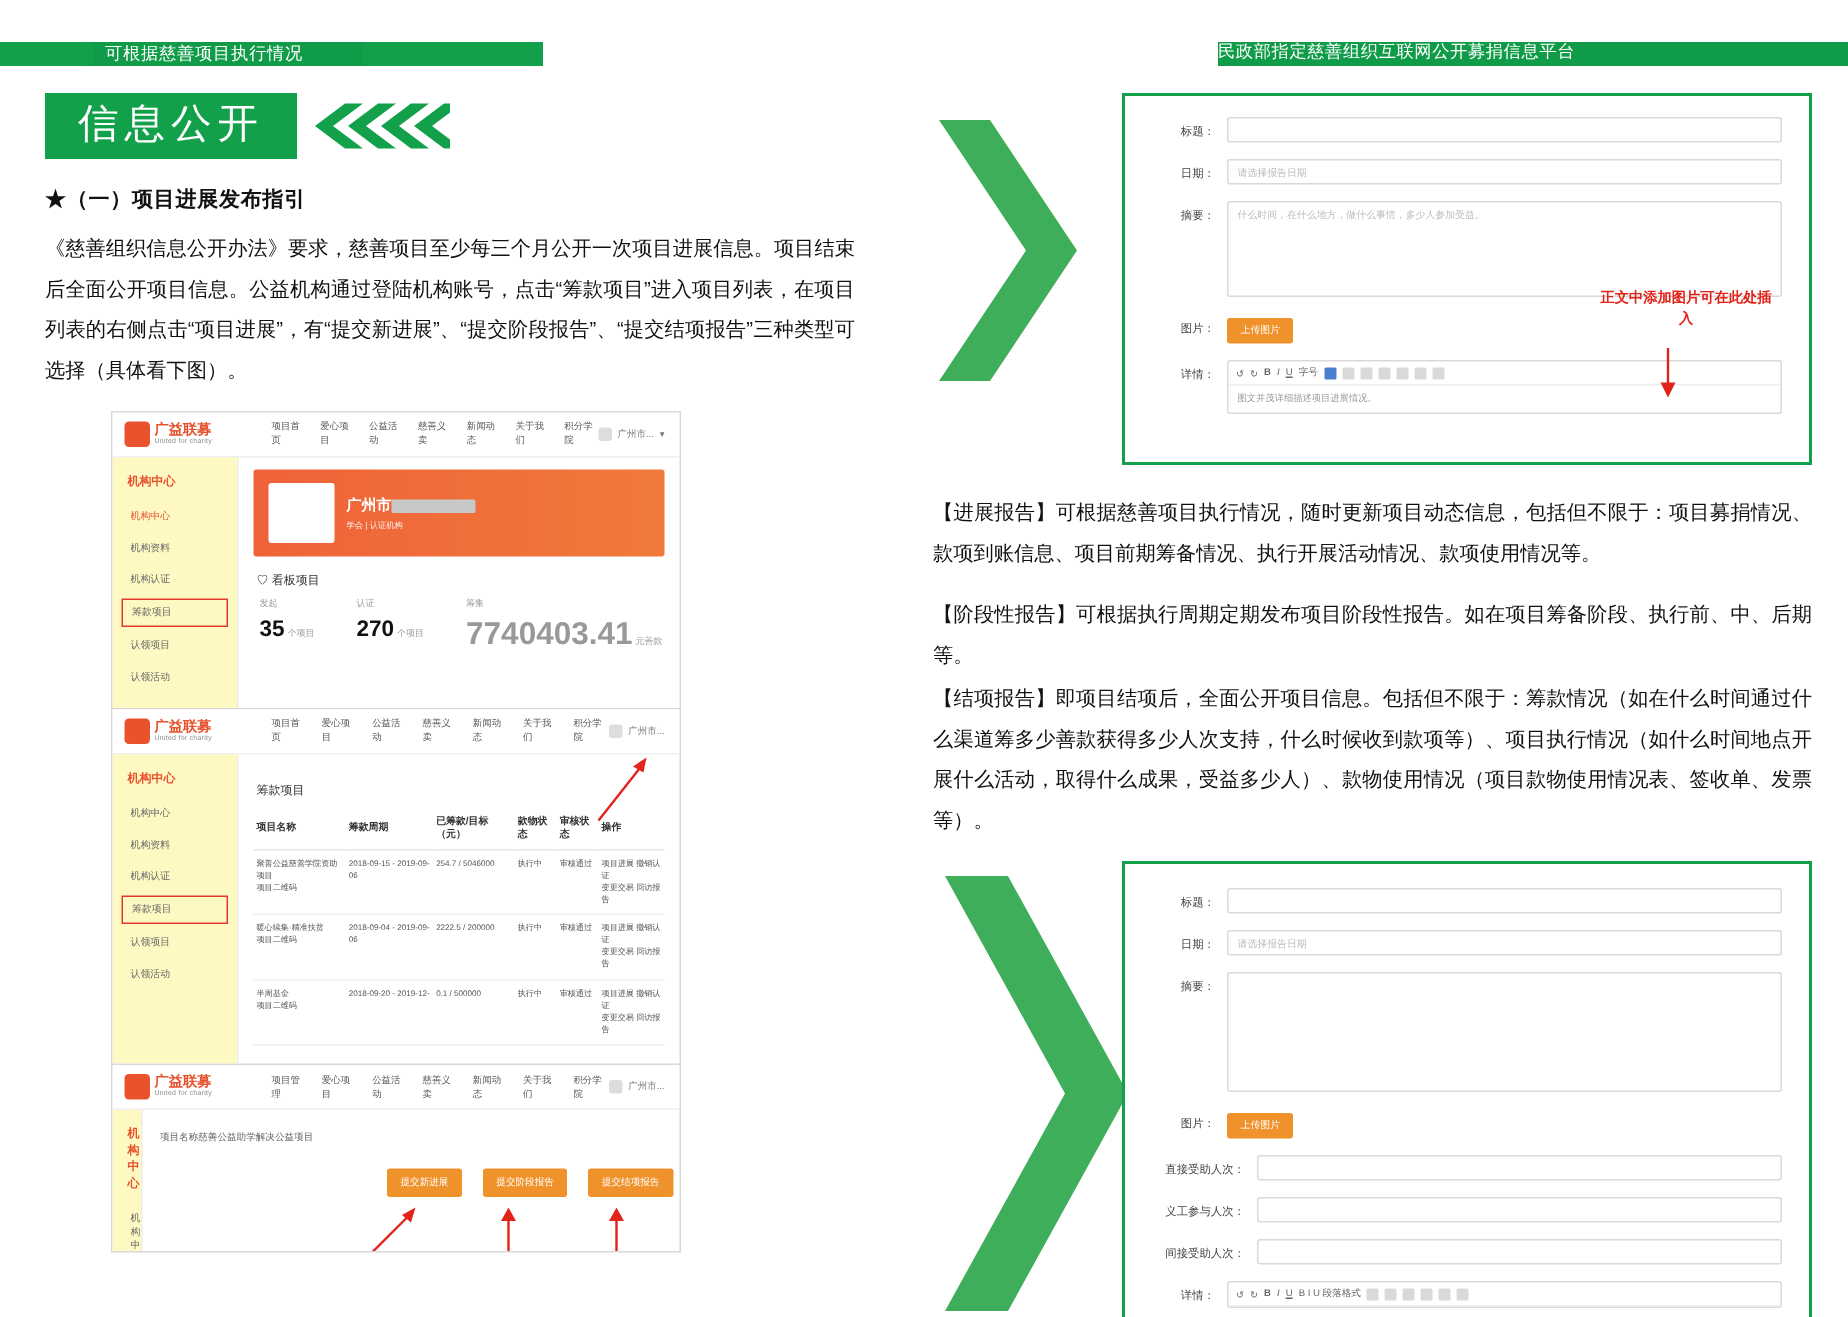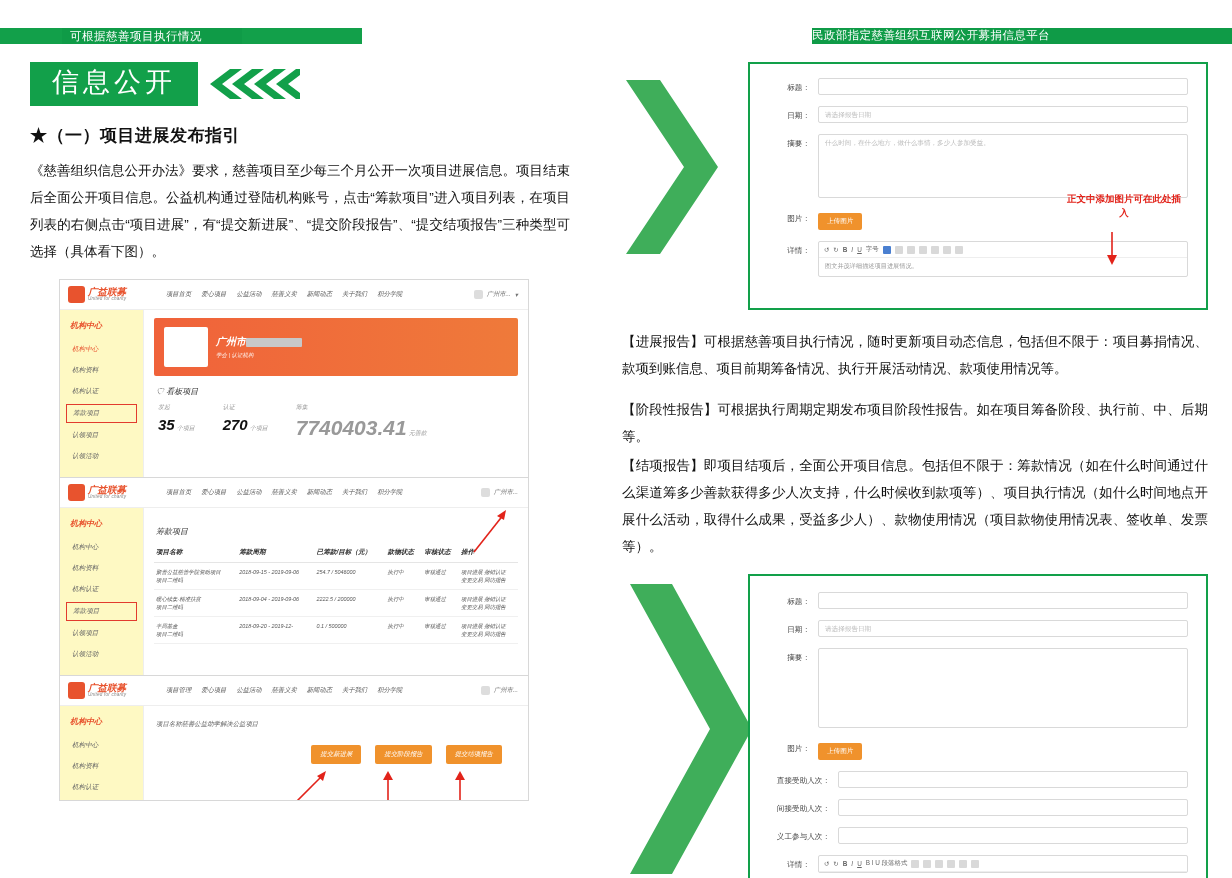--- a/index.html
+++ b/index.html
@@ -38,31 +38,31 @@
     background:#12a04a; color:#fff;
     font-size:27px; font-weight:normal;
     padding:6px 22px 8px 22px; letter-spacing:4px;
     line-height:1.1;
   }
   .chevrons { display:flex; align-items:center; }
   .chevrons svg { display:block; }
 
   .sec-title {
     margin-top:18px;
-    font-size:17px; font-weight:bold; color:#111;
+    font-size:14px; font-weight:bold; color:#111;
     letter-spacing:.5px;
   }
   .para {
     margin-top:10px;
     font-size:13.5px; line-height:2.0; text-align:justify;
     text-indent:0; color:#111;
   }
 
   
-  .shots { margin-top:14px; width:470px; margin-left:29px; position:relative;font-style:italic; }
+  .shots { margin-top:14px; width:380px; margin-left:44px; position:relative; }
   .shot {
     border:1px solid #d8d8d8; background:#fff; position:relative; overflow:hidden;
   }
   .shot + .shot { border-top:none; }
 
   .gy-top { height:30px; background:#fff; border-bottom:1px solid #eee; display:flex; align-items:center; }
   .gy-logo { display:flex; align-items:center; gap:3px; padding-left:8px; width:96px;}
   .gy-logo .mark { width:17px; height:17px; background:#e8532e; border-radius:3px; }
   .gy-logo .txt { font-size:9.5px; color:#e8532e; font-weight:bold; line-height:1.05; }
   .gy-logo .txt small { display:block; font-size:4.6px; color:#888; font-weight:normal; letter-spacing:.2px;}
@@ -445,25 +445,25 @@
         </div>
         <div class="frow">
           <div class="flab">图片：</div>
           <div style="flex:1"><span class="upload">上传图片</span></div>
         </div>
         <div class="frow">
           <div class="flab" style="width:78px">直接受助人次：</div>
           <div class="fin"></div>
         </div>
         <div class="frow">
+          <div class="flab" style="width:78px">义工参与人次：</div>
+          <div class="fin"></div>
+        </div>
+        <div class="frow">
           <div class="flab" style="width:78px">间接受助人次：</div>
-          <div class="fin"></div>
-        </div>
-        <div class="frow">
-          <div class="flab" style="width:78px">义工参与人次：</div>
           <div class="fin"></div>
         </div>
         <div class="frow" style="margin-bottom:0">
           <div class="flab">详情：</div>
           <div class="editor">
             <div class="etools">
               <span>↺</span>
               <span>↻</span>
               <b>B</b>
               <i>I</i>

